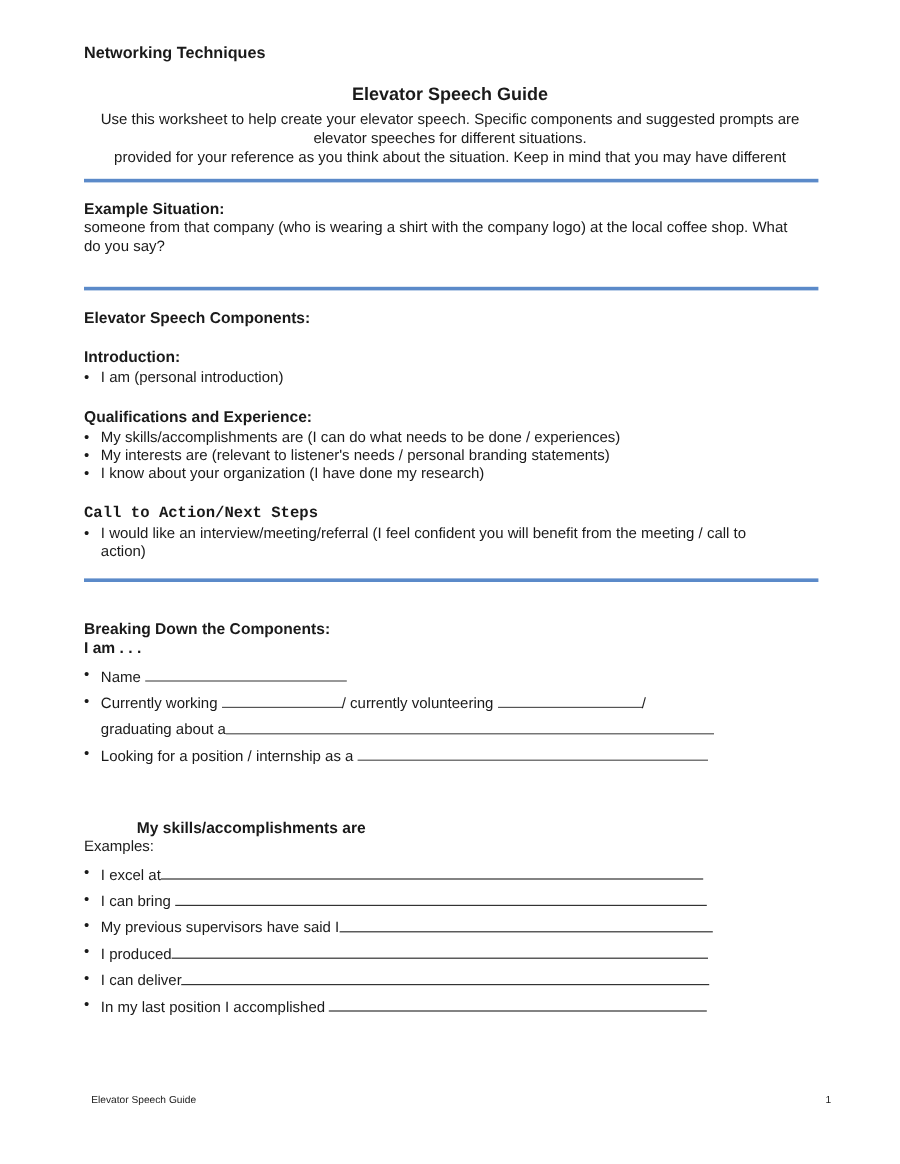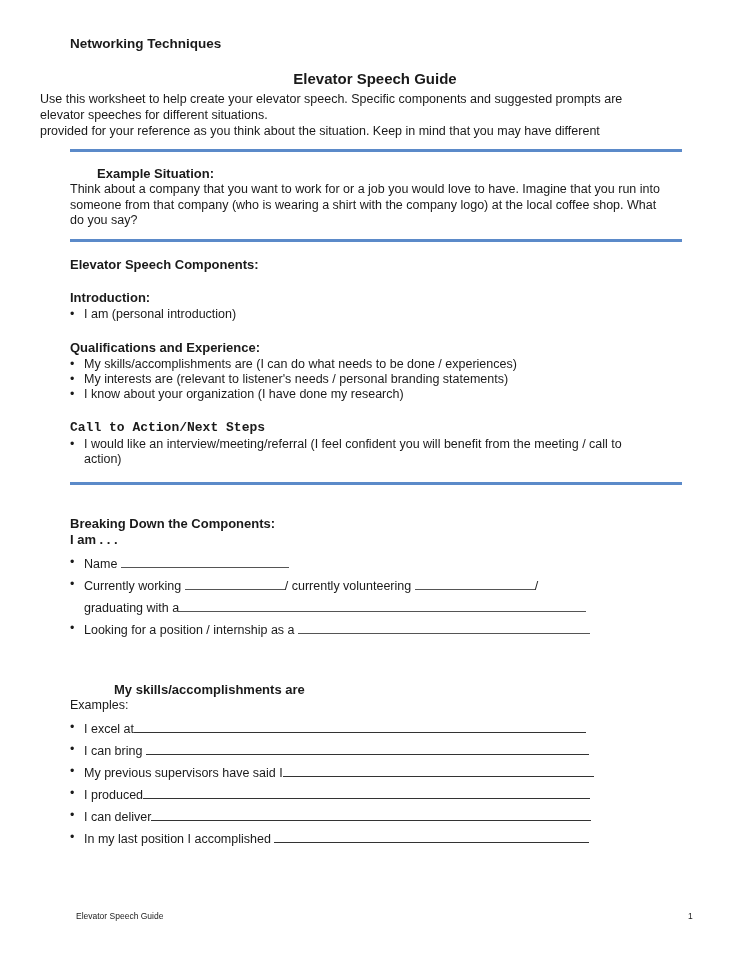--- a/index.html
+++ b/index.html
@@ -15,31 +15,30 @@
   .fill { display: inline-block; border-bottom: 1px solid #555; height: 12px; vertical-align: baseline; }
   .fill.dark { border-bottom: 1.5px solid #333; }
 </style>
 </head>
 <body>
 
 <div class="abs section-head" style="top:36px; font-size:13.5px;">Networking Techniques</div>
 
 <div class="abs" style="top:70px; left:0; width:750px; text-align:center; font-size:15px; font-weight:bold;">Elevator Speech Guide</div>
 
-<div class="abs" style="top:91px; left:40px; width:670px; font-size:12.5px; line-height:16px;">
+<div class="abs" style="top:91px; left:40px; width:670px; text-align:center; font-size:12.5px; line-height:16px;">
   <div>Use this worksheet to help create your elevator speech. Specific components and suggested prompts are</div>
   <div>elevator speeches for different situations.</div>
   <div>provided for your reference as you think about the situation. Keep in mind that you may have different</div>
 </div>
 
 <div class="rule" style="top:149px;"></div>
 
-<div class="abs section-head" style="top:166px;margin-left:27px;">Example Situation:</div>
+<div class="abs section-head" style="top:166px;">Example Situation:</div>
 <div class="abs body-text" style="top:182px;">
-  <div>Think about a company that you want to work for or a job you would love to have. Imagine that you run into</div>
   <div>someone from that company (who is wearing a shirt with the company logo) at the local coffee shop. What</div>
   <div>do you say?</div>
 </div>
 
 <div class="rule" style="top:239px;"></div>
 
 <div class="abs section-head" style="top:257px;text-align:right;">Elevator Speech Components:</div>
 
 <div class="abs section-head" style="top:290px;">Introduction:</div>
 <div class="bullet-row" style="top:307px;">
@@ -87,21 +86,21 @@
   <span class="dot">•</span>
   <span class="txt">
     <span>Currently working</span>
     <span class="fill" style="width:100px;"></span><span>/ currently volunteering</span>
     <span class="fill" style="width:120px;"></span><span>/</span>
   </span>
 </div>
 
 <div class="bullet-row" style="top:599px;">
   <span class="txt">
-    <span>graduating with a</span><span class="fill" style="width:407px;"></span>
+    <span>graduating about a</span><span class="fill" style="width:407px;"></span>
   </span>
 </div>
 
 <div class="bullet-row" style="top:621px;">
   <span class="dot">•</span>
   <span class="txt">
     <span>Looking for a position / internship as a</span>
     <span class="fill" style="width:292px;"></span>
   </span>
 </div>

